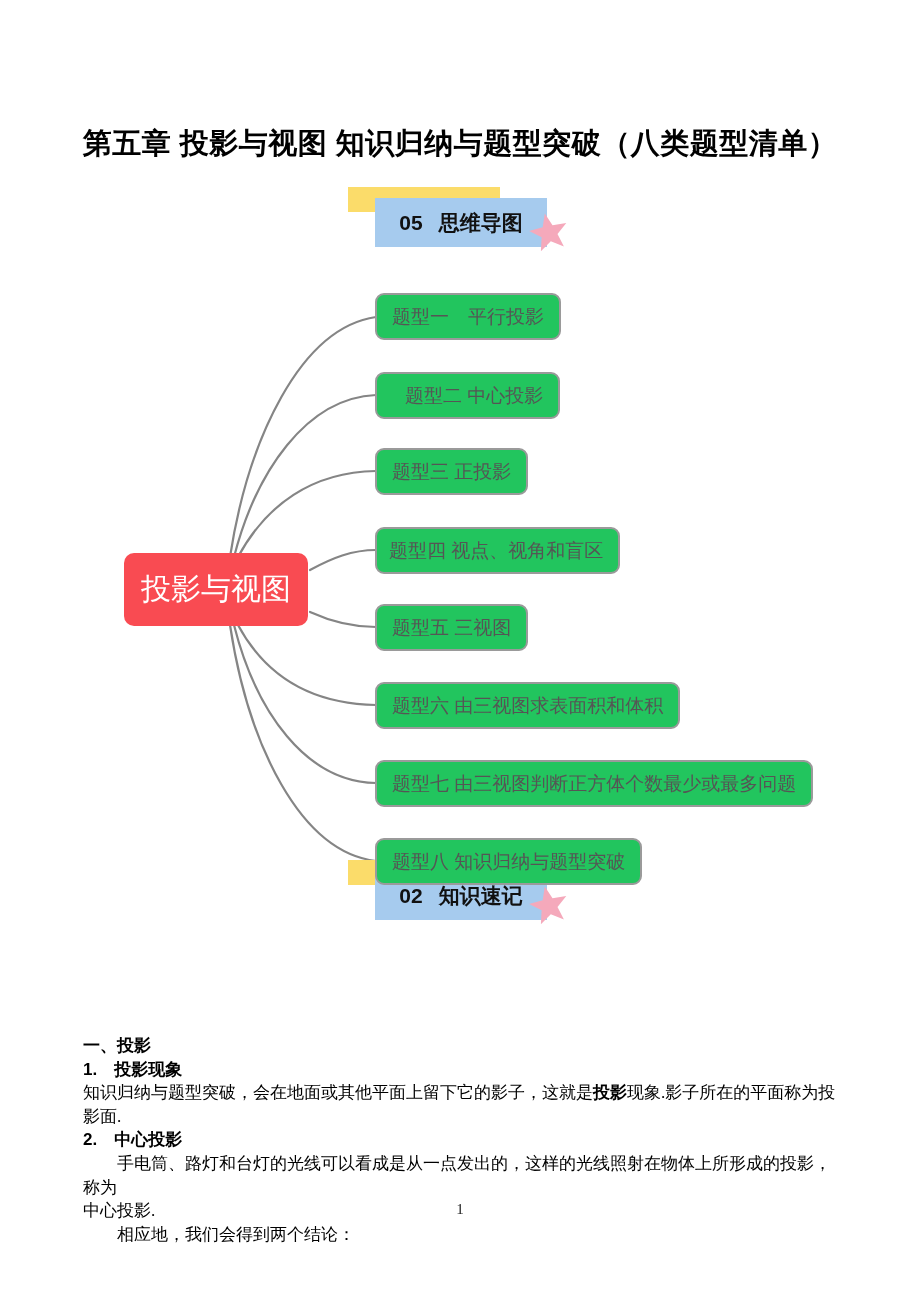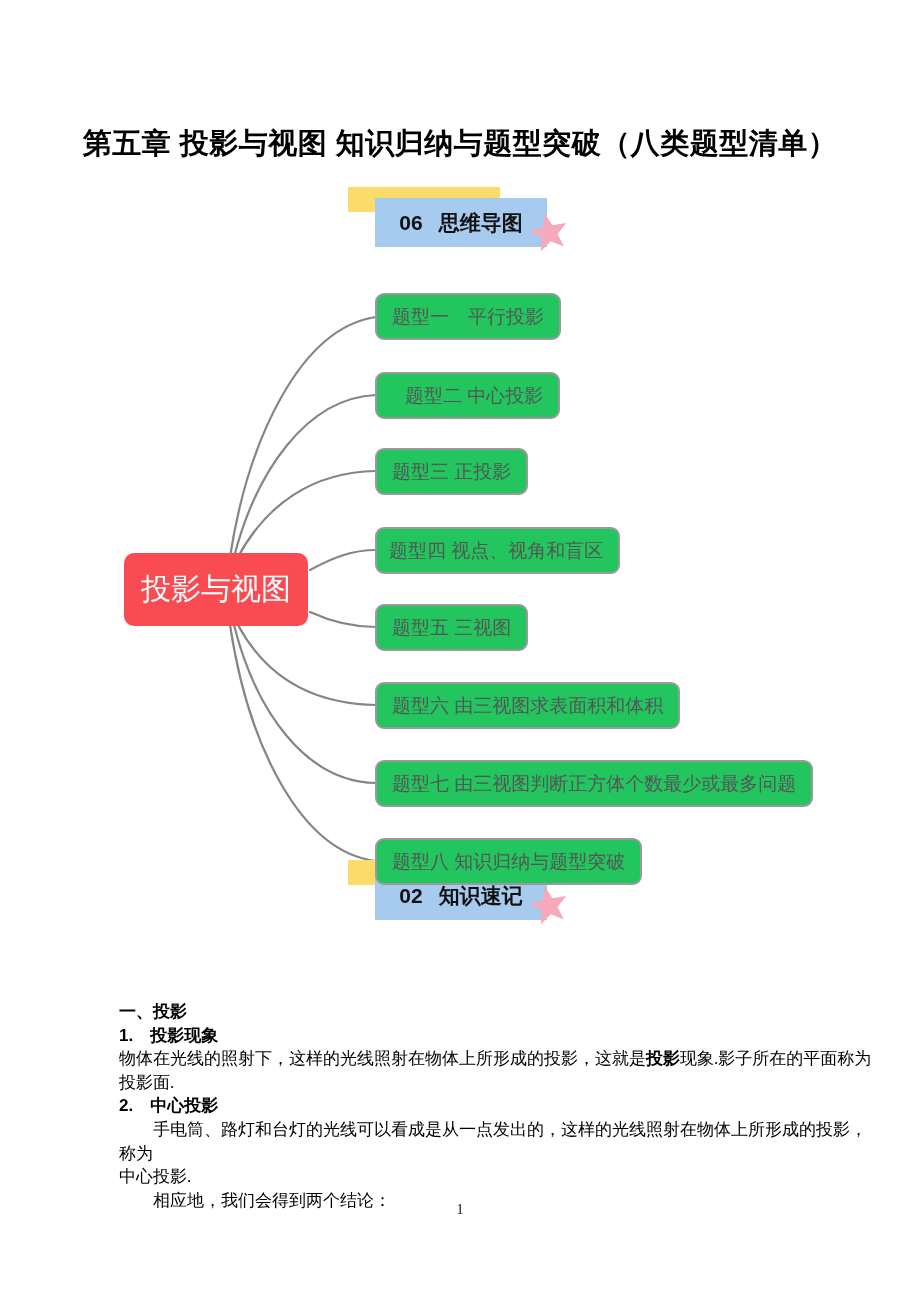--- a/index.html
+++ b/index.html
@@ -37,23 +37,23 @@
   }
   .map-node{
     position:absolute;left:375px;height:43px;background:#22c55e;
     border:2px solid #9a9a9a;border-radius:9px;display:flex;align-items:center;
     padding:0 15px;font-size:19px;color:#555555;white-space:nowrap;z-index:2;
   }
   .n1{top:293px;} .n2{top:372px;padding-left:28px;} .n3{top:448px;} .n4{top:527px;padding-left:12px;}
   .n5{top:604px;} .n6{top:682px;} .n7{top:760px;} .n8{top:838px;}
   
   .knowledge{
-    position:absolute;left:83px;top:1000px;width:756px;
+    position:absolute;left:83px;top:1034px;width:756px;
     font-family:"Liberation Serif","DejaVu Serif",serif;
-    font-size:17px;line-height:23.6px;color:#000;margin-left:36px;
+    font-size:17px;line-height:23.6px;color:#000;
   }
   .knowledge p{margin:0;}
   .k-bold{
     font-family:"Liberation Sans","DejaVu Sans",sans-serif;font-weight:bold;
   }
   .indent{text-indent:2em;}
   .b{font-weight:bold;}
   
   .page-num{
     position:absolute;left:0;top:1201px;width:920px;text-align:center;
@@ -61,21 +61,21 @@
   }
 </style>
 </head>
 <body>
 
 <div class="doc-title">第五章 投影与视图 知识归纳与题型突破（八类题型清单）</div>
 
 <div class="banner banner-01">
   <div class="yellow"></div>
   <div class="blue">
-    <span class="num">06</span>
+    <span class="num">05</span>
     <span>思维导图</span>
   </div>
   <svg class="star" viewBox="0 0 42 44">
     <polygon points="16.8,3.4 24.5,15.2 38.3,13 29.5,23.9 35.9,36.4 22.8,31.3 12.9,41.3 13.6,27.3 1.1,20.9 14.7,17.3" fill="#f5a9bb"></polygon>
   </svg>
 </div>
 
 <svg class="curves" viewBox="0 0 920 1302">
   <g fill="none" stroke="#858585" stroke-width="2.2" stroke-linecap="round">
     <path d="M 230 557 C 248 440, 300 328, 376 317"></path>
@@ -107,20 +107,20 @@
     <span>知识速记</span>
   </div>
   <svg class="star" viewBox="0 0 42 44">
     <polygon points="16.8,3.4 24.5,15.2 38.3,13 29.5,23.9 35.9,36.4 22.8,31.3 12.9,41.3 13.6,27.3 1.1,20.9 14.7,17.3" fill="#f5a9bb"></polygon>
   </svg>
 </div>
 
 <div class="knowledge">
   <p class="k-bold">一、投影</p>
   <p class="k-bold">1.　投影现象</p>
-  <p><span>物体在光线的照射下，这样的光线照射在物体上所形成的投影，这就是</span><span class="b">投影</span><span>现象.影子所在的平面称为投影面.</span></p>
+  <p><span>知识归纳与题型突破，会在地面或其他平面上留下它的影子，这就是</span><span class="b">投影</span><span>现象.影子所在的平面称为投影面.</span></p>
   <p class="k-bold">2.　中心投影</p>
   <p class="indent">手电筒、路灯和台灯的光线可以看成是从一点发出的，这样的光线照射在物体上所形成的投影，称为</p>
   <p>中心投影.</p>
   <p class="indent">相应地，我们会得到两个结论：</p>
 </div>
 
 <div class="page-num">1</div>
 
 </body></html>

